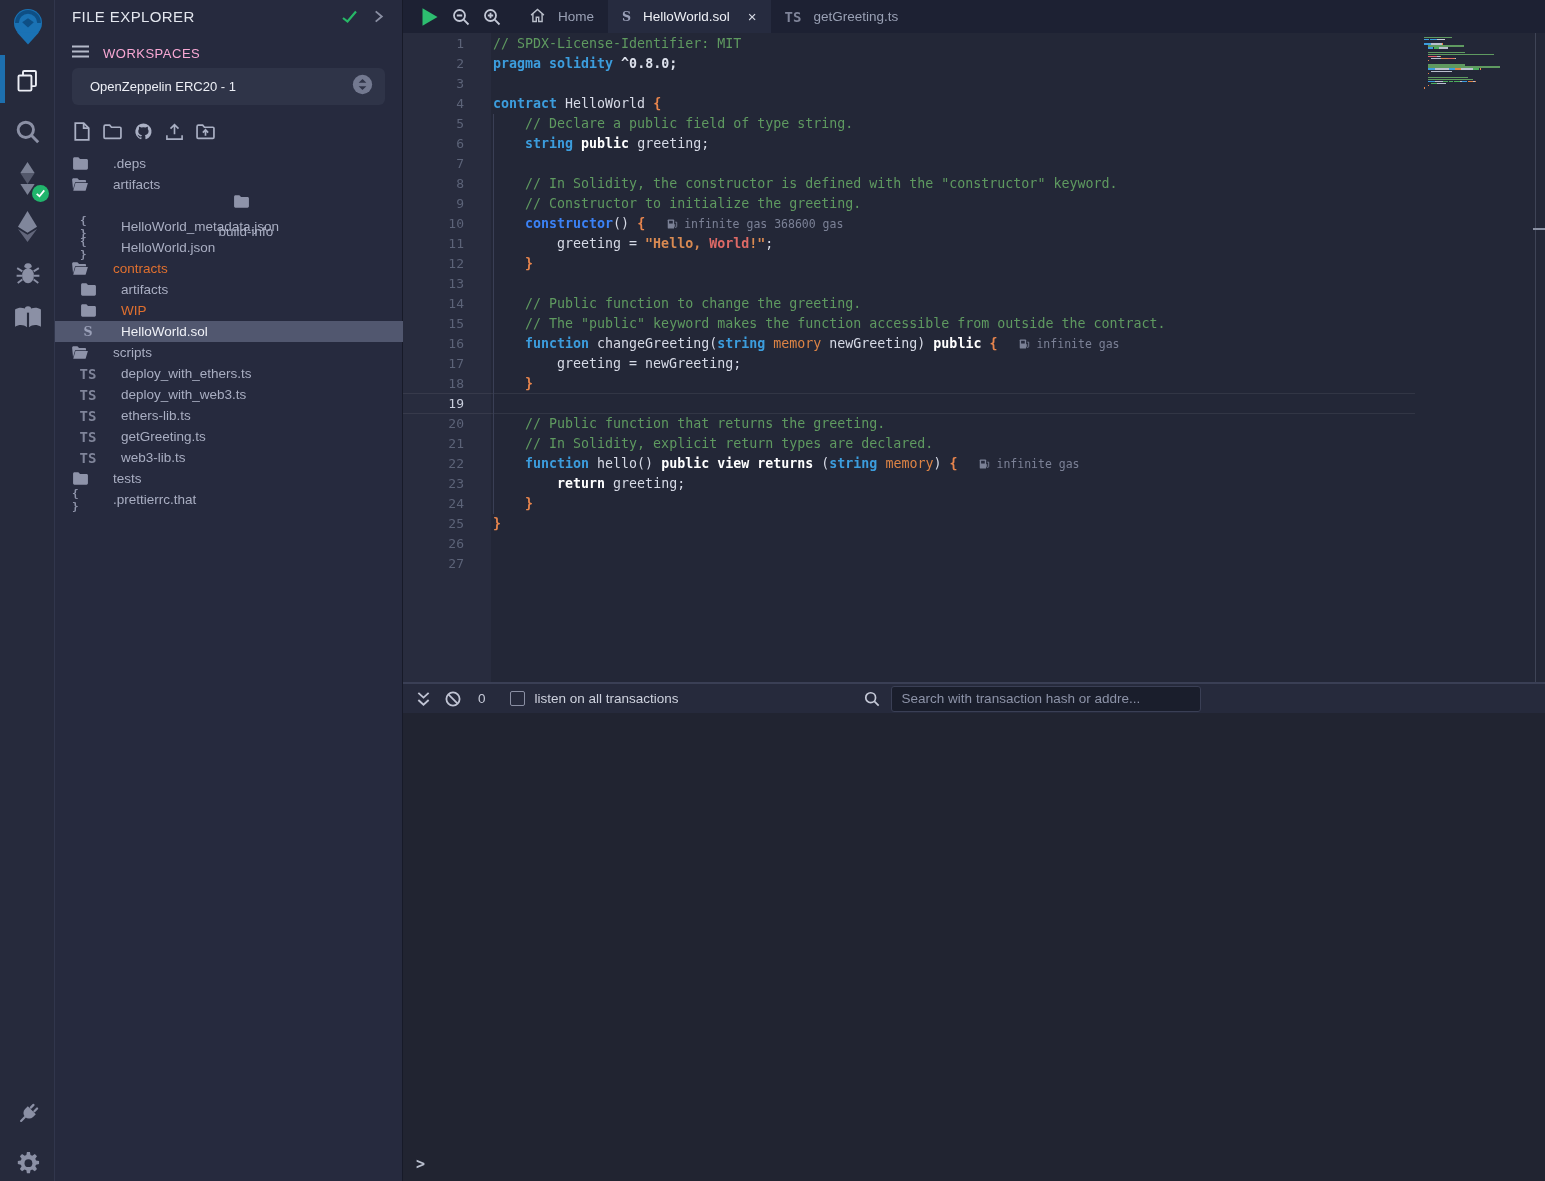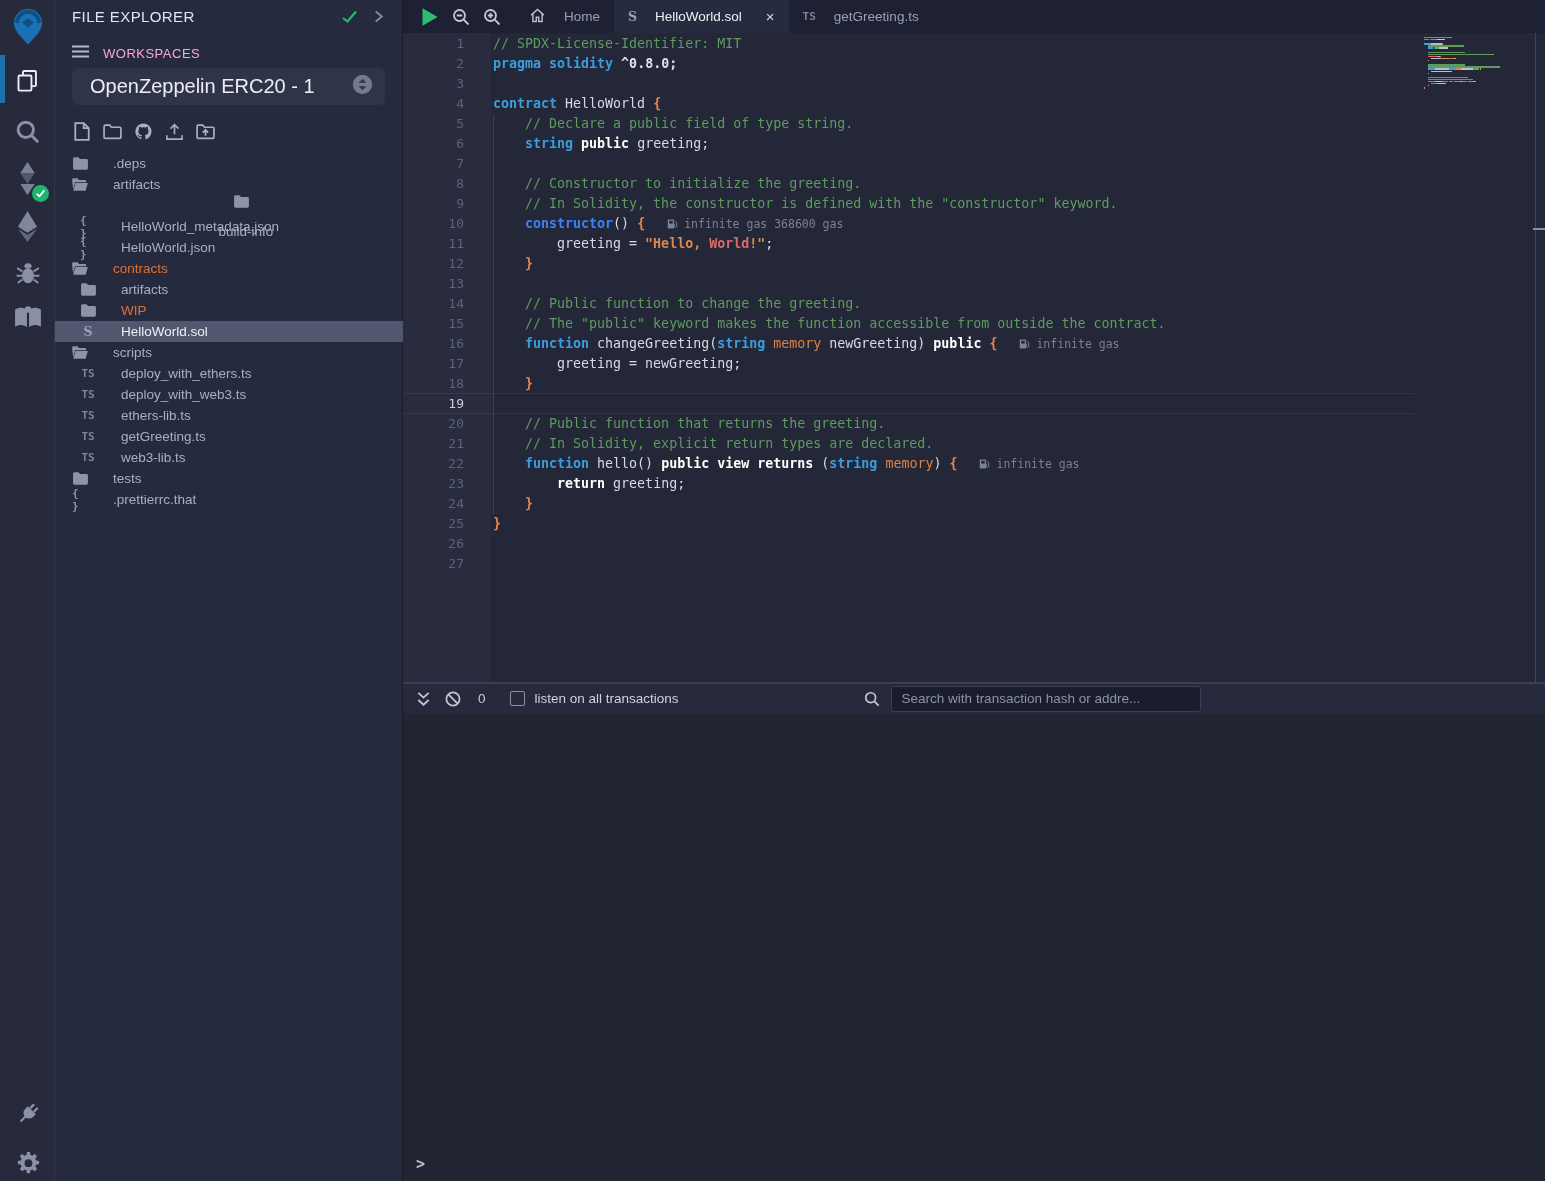--- a/index.html
+++ b/index.html
@@ -20,42 +20,42 @@
   .side-panel { position:relative; width:348px; height:100%; background:#262a3e;
     border-right:1px solid #171a28; flex:none; z-index:4; }
   .panel-title { position:absolute; left:17px; top:8px; font-size:15px; letter-spacing:.4px;
     color:#e3e6ee; font-weight:400; }
   .panel-check { position:absolute; left:286px; top:9px; }
   .panel-chevron { position:absolute; left:316px; top:8px; }
   .ws-row { position:absolute; left:17px; top:44px; display:flex; align-items:center; gap:14px; }
   .ws-label { font-size:13px; letter-spacing:.5px; color:#f9a8d4; }
   .ws-select { position:absolute; left:17px; top:68px; width:313px; height:37px; background:#2f3448;
     border-radius:6px; display:flex; align-items:center; padding:0 12px 0 18px; cursor:pointer; }
-  .ws-select-label { flex:1; font-size:20px; color:#eceef5; }
+  .ws-select-label { flex:1; font-size:13px; color:#eceef5; }
   .panel-toolbar { position:absolute; left:17px; top:122px; display:flex; gap:12px; }
   .panel-toolbar .tbtn { width:19px; height:19px; display:flex; align-items:center; justify-content:center; cursor:pointer; }
   #file-tree { position:absolute; left:0; top:153px; width:348px; }
   .tree-row { height:21px; display:flex; align-items:center; cursor:pointer;gap:16px; }
   .tree-row.selected { background:#51576f; }
   .tree-icon { width:16px; display:flex; align-items:center; justify-content:center; flex:none; }
   .tree-label { margin-left:9px; font-size:13.5px; color:#a9aec2; white-space:nowrap; }
   .tree-row.accent .tree-label { color:#e0702f; }
   .tree-row.selected .tree-label { color:#eef0f6; }
   .mini-txt { font-size:11px; font-weight:bold; color:#8e93a9; font-family:"DejaVu Sans Mono",monospace; letter-spacing:-1px; }
-  .mini-txt.ts { font-size:11px; letter-spacing:0; color:#7f8499; }
+  .mini-txt.ts { font-size:14px; letter-spacing:0; color:#7f8499; }
   .sol-s { font-size:12.5px; font-weight:bold; color:#9aa0b8; font-family:"DejaVu Serif",serif; }
 
   
   .main { position:relative; flex:1; height:100%; background:#232737; }
 
   
   .tab-bar { position:absolute; left:0; top:0; right:0; height:33px; background:#1d2133; display:flex; align-items:stretch; }
   .editor-controls { width:112px; flex:none; display:flex; align-items:center; gap:13px; padding-left:18px; }
   .ctrl { display:flex; align-items:center; justify-content:center; cursor:pointer; }
-  .tab { display:flex; align-items:center; gap:18px; padding:0 14px; font-size:13.5px; color:#99a0b4;
+  .tab { display:flex; align-items:center; gap:12px; padding:0 14px; font-size:13.5px; color:#99a0b4;
     cursor:pointer; white-space:nowrap; }
   .tab.active { background:#262b3f; color:#eef0f6; }
   .tab .close { margin-left:6px; font-size:15px; color:#d8dbe6; line-height:1; cursor:pointer; }
 
   
   .editor { position:absolute; left:0; top:33px; right:0; height:649px; background:#232737; overflow:hidden; }
   .gutter-bg { position:absolute; left:0; top:0; width:88px; height:100%; background:#282c3e; }
   .current-line { position:absolute; left:0; top:360px; width:1012px; height:21px;
     border-top:1px solid rgba(255,255,255,.07); border-bottom:1px solid rgba(255,255,255,.07); }
   #gutter { position:absolute; left:0; top:1px; width:61px; text-align:right;
@@ -428,22 +428,22 @@
           <div class="ln">27</div>
         </div>
       <div id="code">
           <div class="code-line"><span class="cm">// SPDX-License-Identifier: MIT</span></div>
           <div class="code-line"><span class="kb">pragma</span><span> </span><span class="kb">solidity</span><span class="pb"> ^0.8.0;</span></div>
           <div class="code-line"></div>
           <div class="code-line"><span class="kb">contract</span><span class="pl"> HelloWorld </span><span class="br">{</span></div>
           <div class="code-line"><span>    </span><span class="cm">// Declare a public field of type string.</span></div>
           <div class="code-line"><span>    </span><span class="kb">string</span><span> </span><span class="kg">public</span><span class="pl"> greeting;</span></div>
           <div class="code-line"></div>
+          <div class="code-line"><span>    </span><span class="cm">// In Solidity, the constructor is defined with the "constructor" keyword.</span></div>
           <div class="code-line"><span>    </span><span class="cm">// Constructor to initialize the greeting.</span></div>
-          <div class="code-line"><span>    </span><span class="cm">// In Solidity, the constructor is defined with the "constructor" keyword.</span></div>
           <div class="code-line"><span>    </span><span class="ct">constructor</span><span class="pl">() </span><span class="br">{</span><span class="gas"><svg width="11" height="12" viewBox="0 0 12 12">
                 <rect x="0.8" y="1" width="7" height="10" rx="1" fill="#7b8196"></rect>
                 <rect x="2.3" y="2.5" width="4" height="3" fill="#262a3c"></rect>
                 <path d="M9 4h1.6v4.6a1.1 1.1 0 0 1-2.2 0V6.2" stroke="#7b8196" stroke-width="1" fill="none"></path>
               </svg><span>infinite gas 368600 gas</span></span></div>
           <div class="code-line"><span>        </span><span class="pl">greeting = </span><span class="st">"Hello, </span><span class="sr">World</span><span class="st">!"</span><span class="pl">;</span></div>
           <div class="code-line"><span>    </span><span class="br">}</span></div>
           <div class="code-line"></div>
           <div class="code-line"><span>    </span><span class="cm">// Public function to change the greeting.</span></div>
           <div class="code-line"><span>    </span><span class="cm">// The "public" keyword makes the function accessible from outside the contract.</span></div>

